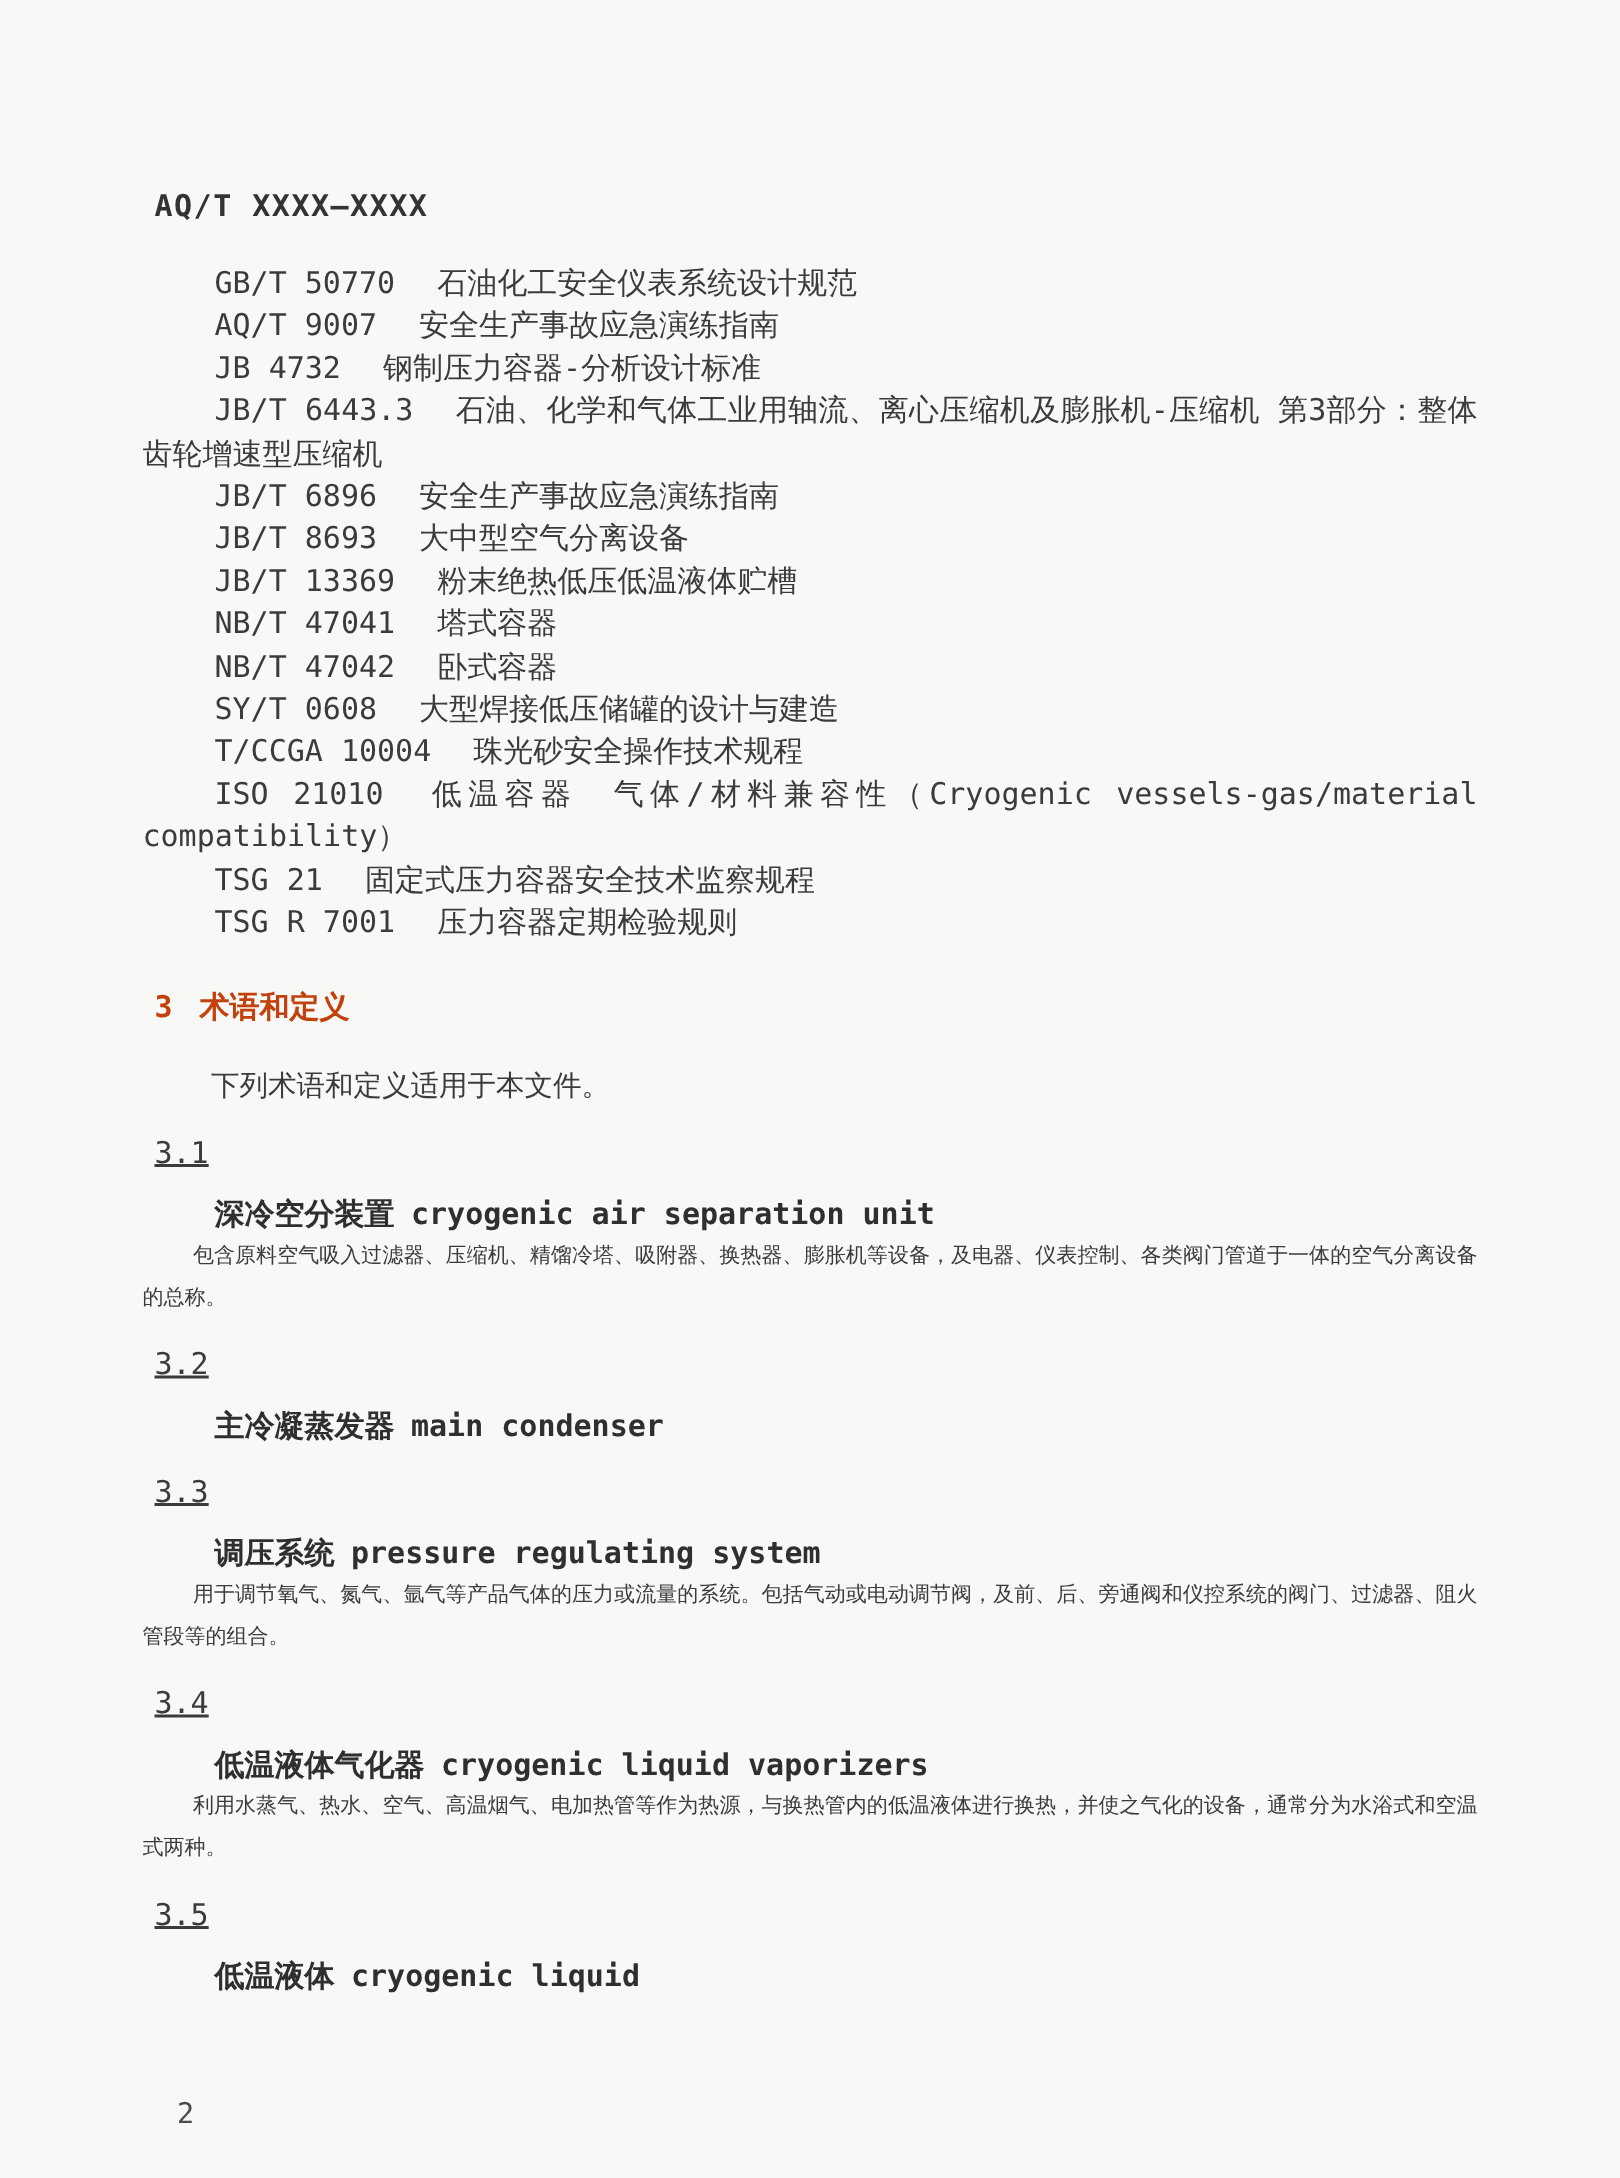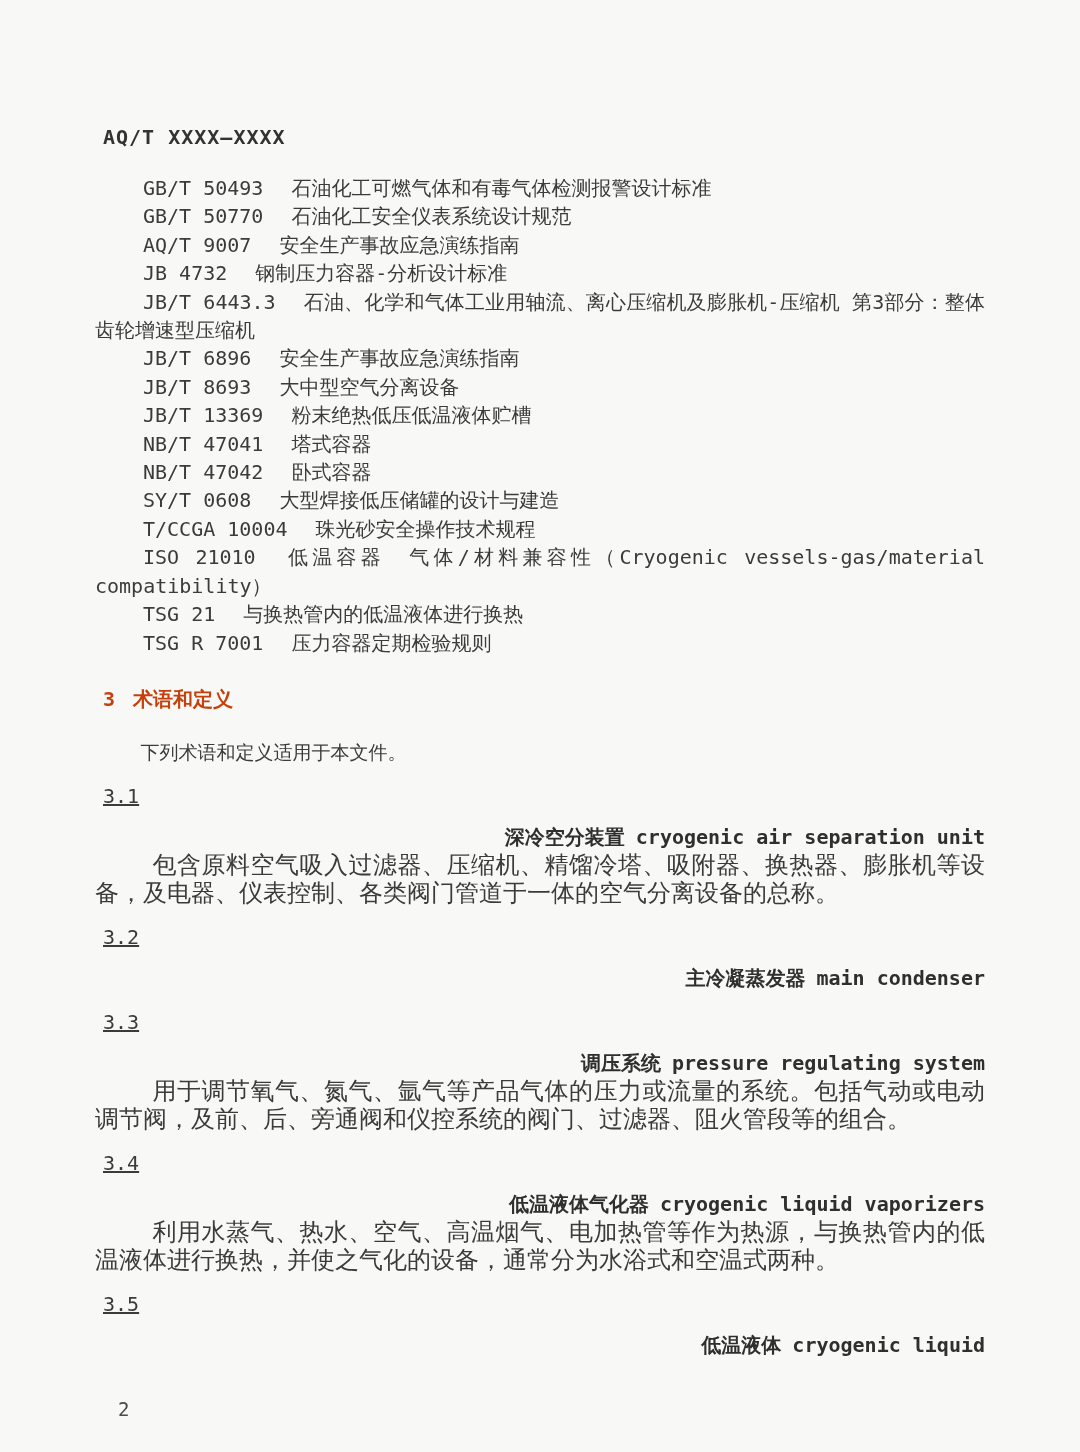--- a/index.html
+++ b/index.html
@@ -57,26 +57,25 @@
     line-height: 28px;
     text-decoration: underline;
   }
   .term-head {
     margin: 13px 0 0 0;
     font-size: 20px;
     line-height: 28px;
     text-indent: 2.4em;
     font-weight: 700;
     color: #2f2f2f;
-    text-align: right;
   }
   .head-gap { display: inline-block; width: 0.55em; }
   .term-def {
     margin: 0;
-    font-size: 24px;
+    font-size: 14px;
     line-height: 28px;
     text-indent: 2.4em;
     text-align: justify;
   }
   .page-num {
     position: absolute;
     left: 118px;
     top: 1398px;
     font-size: 19px;
     color: #4a4a4a;
@@ -84,34 +83,33 @@
 </style>
 </head>
 <body>
 
 <div class="page">
   <div class="content">
 
     <div class="doc-header">AQ/T XXXX—XXXX</div>
 
     <div class="refs">
-      <p><span>GB/T 50493</span><span class="ref-gap"></span><span>石油化工可燃气体和有毒气体检测报警设计标准</span></p>
       <p><span>GB/T 50770</span><span class="ref-gap"></span><span>石油化工安全仪表系统设计规范</span></p>
       <p><span>AQ/T 9007</span><span class="ref-gap"></span><span>安全生产事故应急演练指南</span></p>
       <p><span>JB 4732</span><span class="ref-gap"></span><span>钢制压力容器-分析设计标准</span></p>
       <p><span>JB/T 6443.3</span><span class="ref-gap"></span><span>石油、化学和气体工业用轴流、离心压缩机及膨胀机-压缩机 第3部分：整体齿轮增速型压缩机</span></p>
       <p><span>JB/T 6896</span><span class="ref-gap"></span><span>安全生产事故应急演练指南</span></p>
       <p><span>JB/T 8693</span><span class="ref-gap"></span><span>大中型空气分离设备</span></p>
       <p><span>JB/T 13369</span><span class="ref-gap"></span><span>粉末绝热低压低温液体贮槽</span></p>
       <p><span>NB/T 47041</span><span class="ref-gap"></span><span>塔式容器</span></p>
       <p><span>NB/T 47042</span><span class="ref-gap"></span><span>卧式容器</span></p>
       <p><span>SY/T 0608</span><span class="ref-gap"></span><span>大型焊接低压储罐的设计与建造</span></p>
       <p><span>T/CCGA 10004</span><span class="ref-gap"></span><span>珠光砂安全操作技术规程</span></p>
       <p><span>ISO 21010</span><span class="ref-gap"></span><span>低温容器　气体/材料兼容性（Cryogenic vessels-gas/material compatibility）</span></p>
-      <p><span>TSG 21</span><span class="ref-gap"></span><span>与换热管内的低温液体进行换热</span></p>
+      <p><span>TSG 21</span><span class="ref-gap"></span><span>固定式压力容器安全技术监察规程</span></p>
       <p><span>TSG R 7001</span><span class="ref-gap"></span><span>压力容器定期检验规则</span></p>
     </div>
 
     <h2 class="sec"><span>3</span><span class="sec-gap"></span><span>术语和定义</span></h2>
 
     <p class="intro">下列术语和定义适用于本文件。</p>
 
     <p class="term-num">3.1</p>
     <p class="term-head"><span>深冷空分装置</span><span class="head-gap"></span><span>cryogenic air separation unit</span></p>
     <p class="term-def">包含原料空气吸入过滤器、压缩机、精馏冷塔、吸附器、换热器、膨胀机等设备，及电器、仪表控制、各类阀门管道于一体的空气分离设备的总称。</p>

